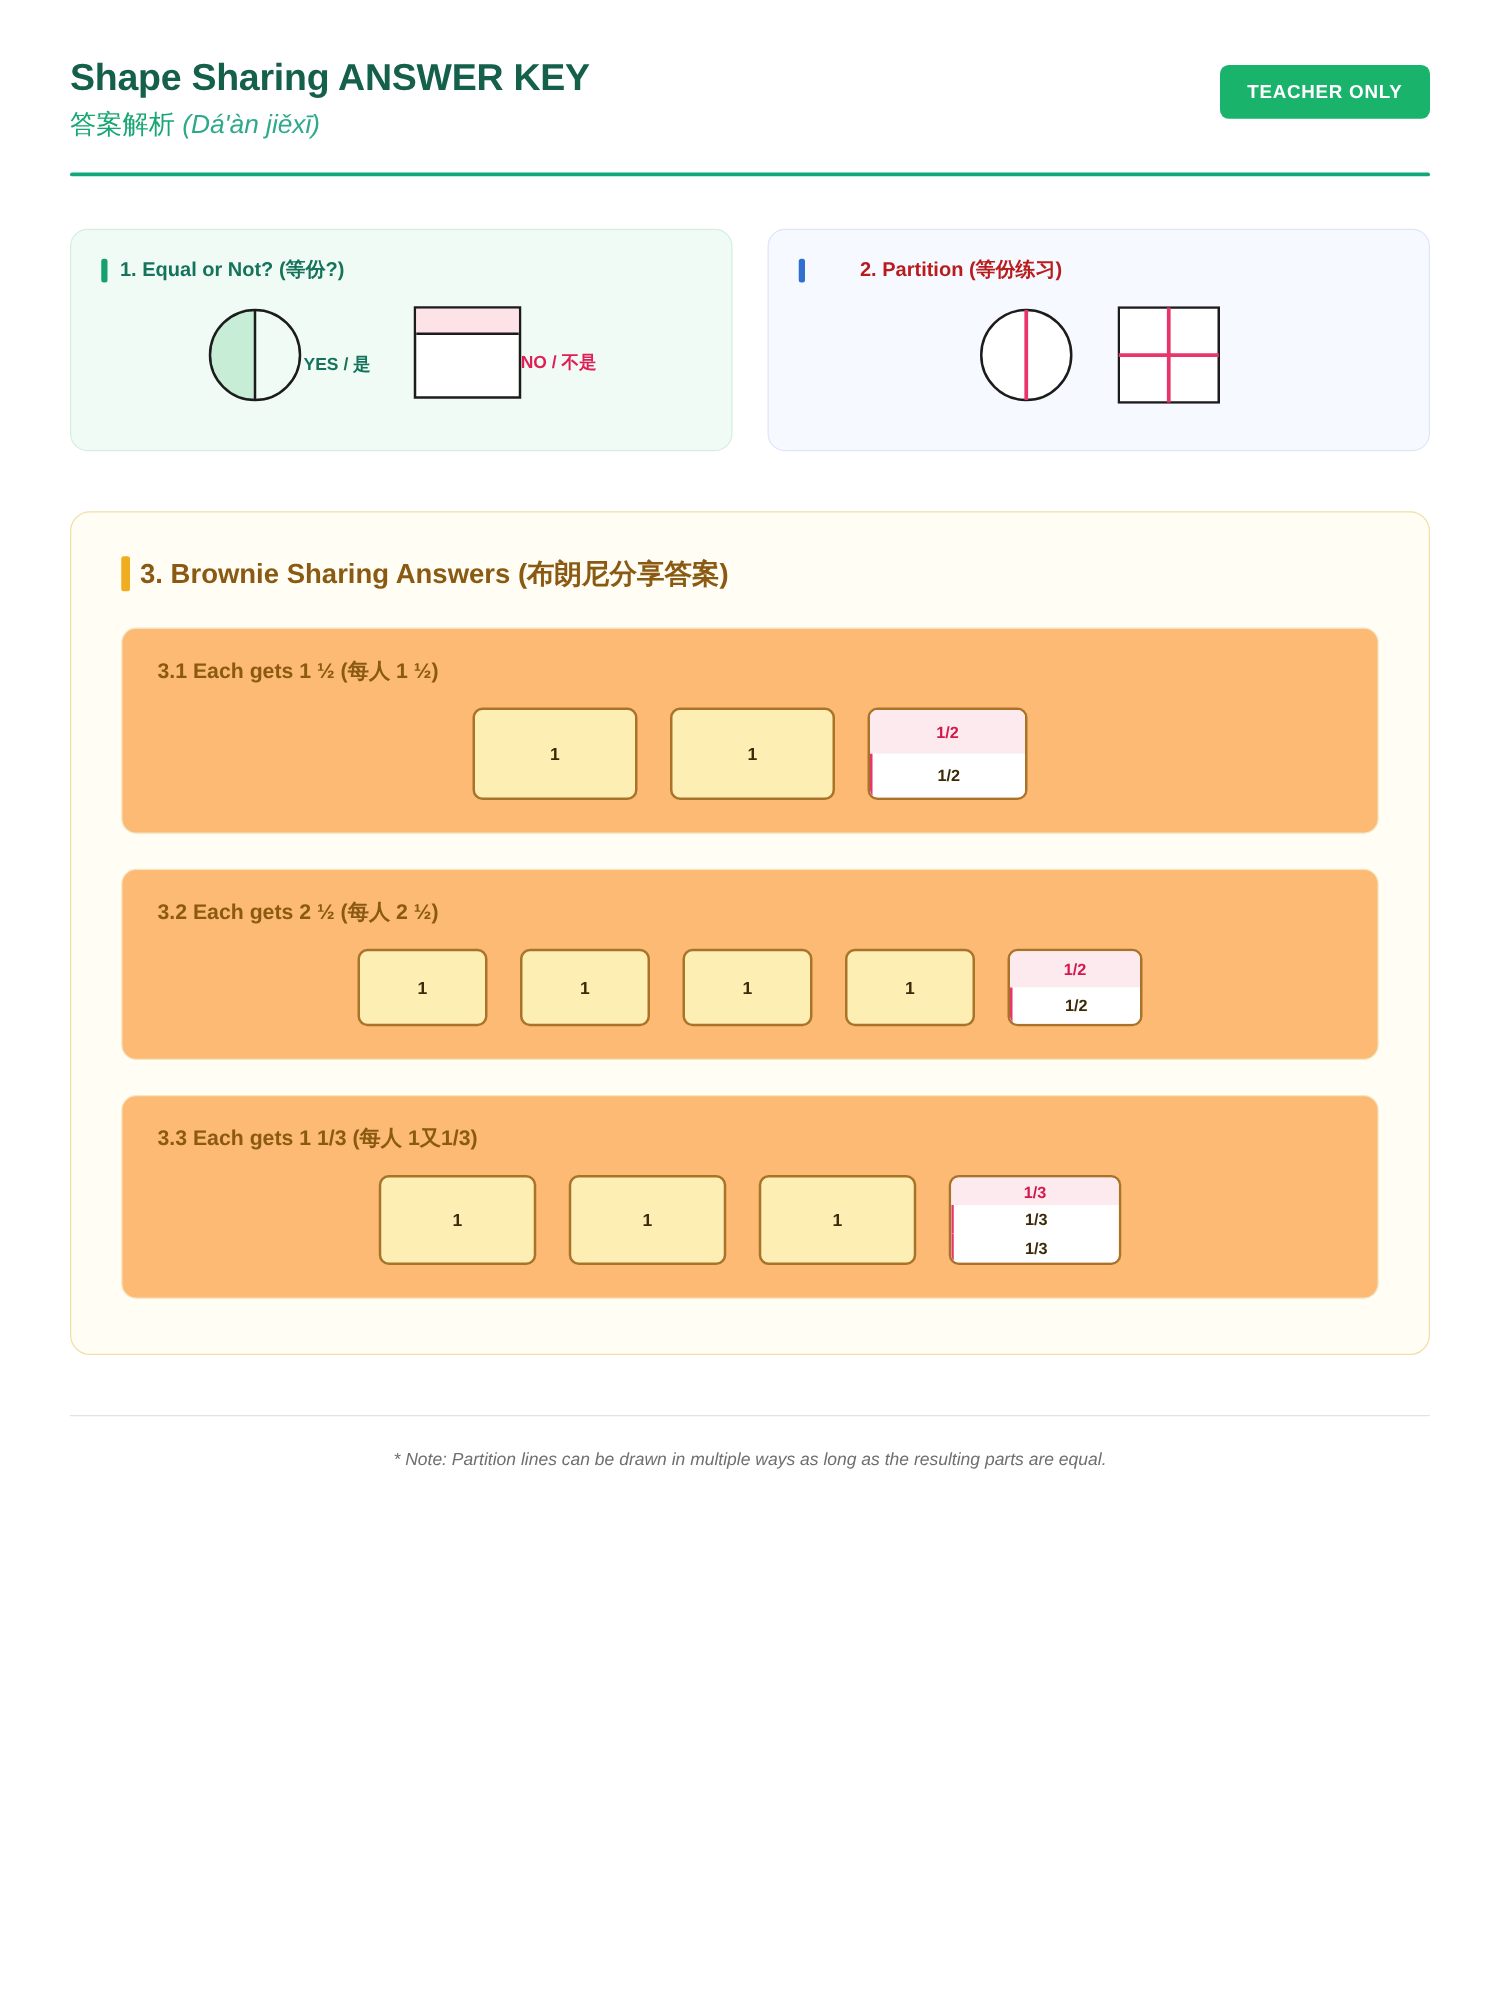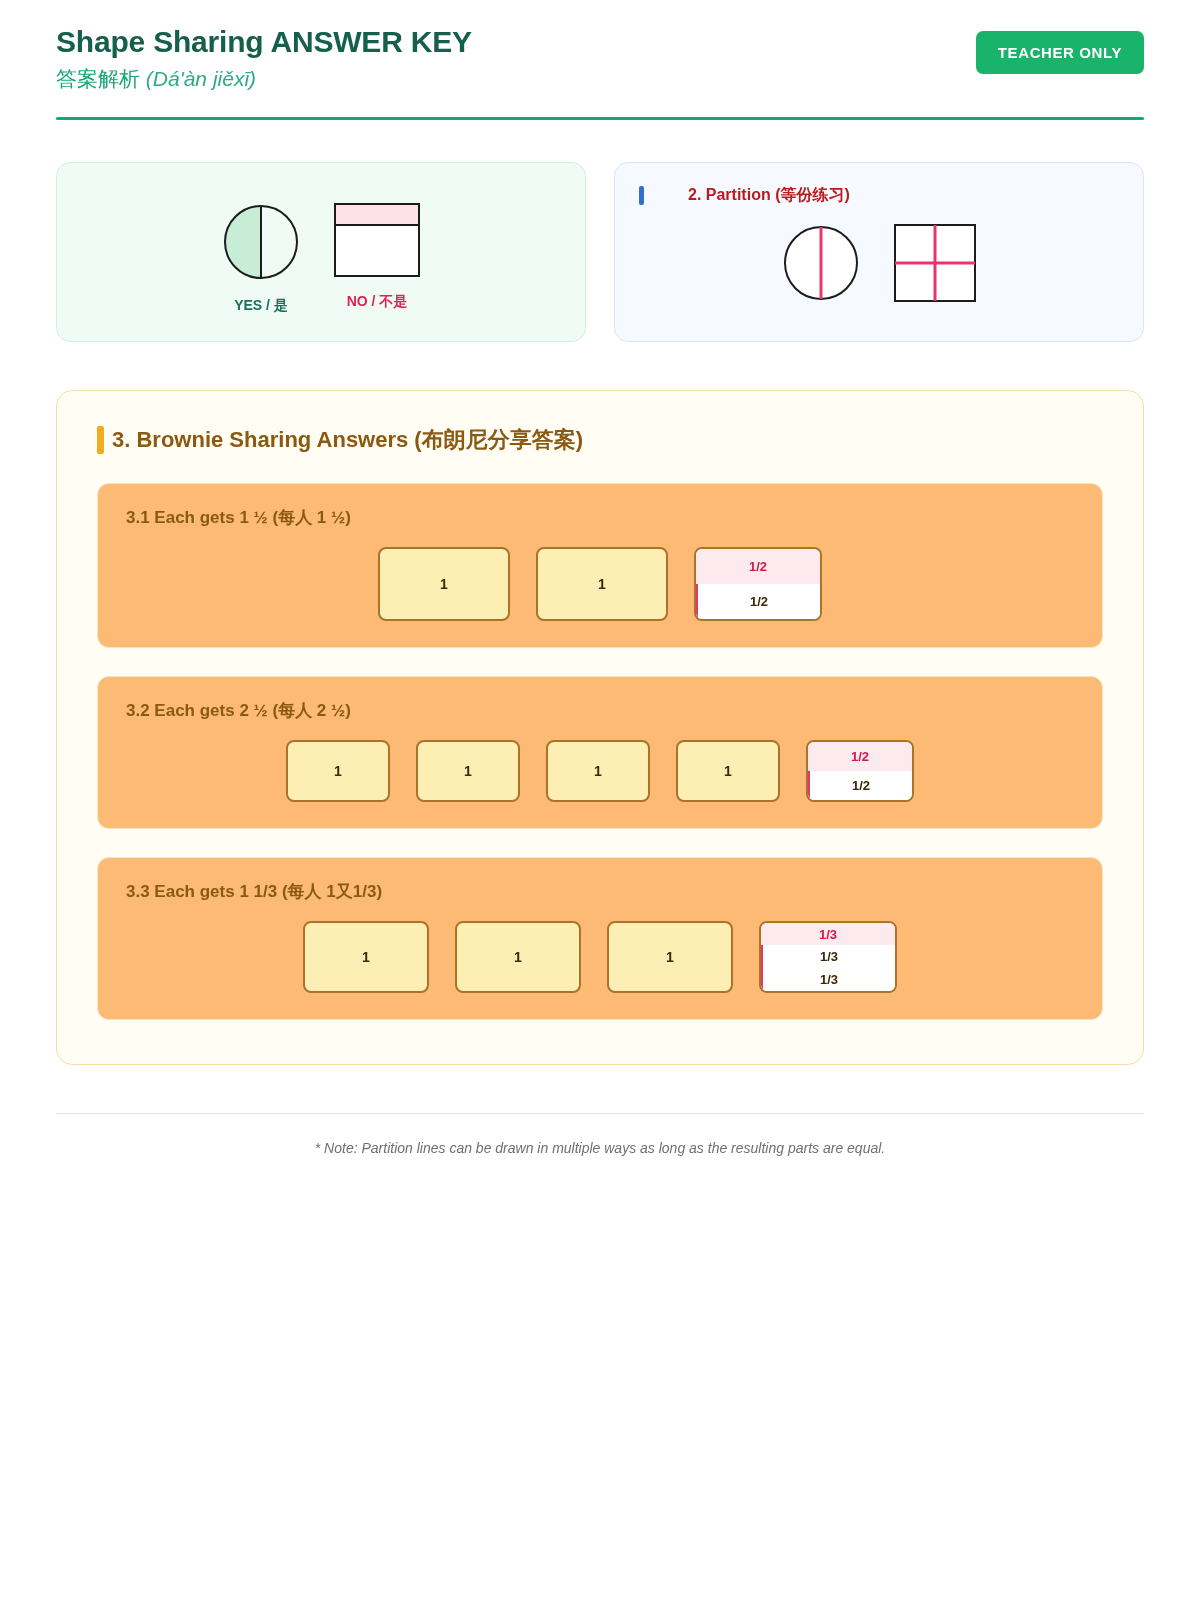--- a/index.html
+++ b/index.html
@@ -12,21 +12,21 @@
     background: #ffffff;
     font-family: "Liberation Sans", sans-serif;
     color: #1a1a1a;
     -webkit-font-smoothing: antialiased;
   }
   .page {
     position: relative;
     width: 1200px;
     height: 1231px;
     box-sizing: border-box;
-    padding: 25px 56px 0 56px;
+    padding: 46px 56px 0 56px;
   }
 
   
   .header {
     display: flex;
     align-items: flex-start;
     justify-content: space-between;
   }
   .title-block {
     display: block;
@@ -109,21 +109,21 @@
 
   .shapes-row {
     display: flex;
     align-items: flex-start;
     justify-content: center;
     gap: 34px;
     margin-top: 18px;
   }
   .shape-col {
     display: flex;
-    flex-direction: column;
+    flex-direction: row;
     align-items: center;
     justify-content: center;
   }
   .shape-label {
     margin-top: 16px;
     font-size: 14px;
     font-weight: bold;
   }
   .label-yes { color: #14735a; }
   .label-no { color: #e01f55; }
@@ -269,20 +269,24 @@
         <span class="pinyin">(Dá'àn jiěxī)</span>
       </div>
     </div>
     <div class="teacher-badge">TEACHER ONLY</div>
   </div>
   <div class="header-rule"></div>
 
   <div class="top-row">
 
     <div class="card green">
+      <div class="card-head">
+        <span class="bar green"></span>
+        <span>1. Equal or Not? (等份?)</span>
+      </div>
       <div class="shapes-row">
         <div class="shape-col">
           <div class="circle-split">
             <svg width="78" height="78" viewBox="0 0 78 78">
               <path d="M39 3 A36 36 0 0 0 39 75 Z" fill="#c7edd6"></path>
               <circle cx="39" cy="39" r="36" fill="none" stroke="#1c1c1c" stroke-width="2"></circle>
               <line x1="39" y1="3" x2="39" y2="75" stroke="#1c1c1c" stroke-width="2"></line>
             </svg>
           </div>
           <div class="shape-label label-yes">YES / 是</div>

